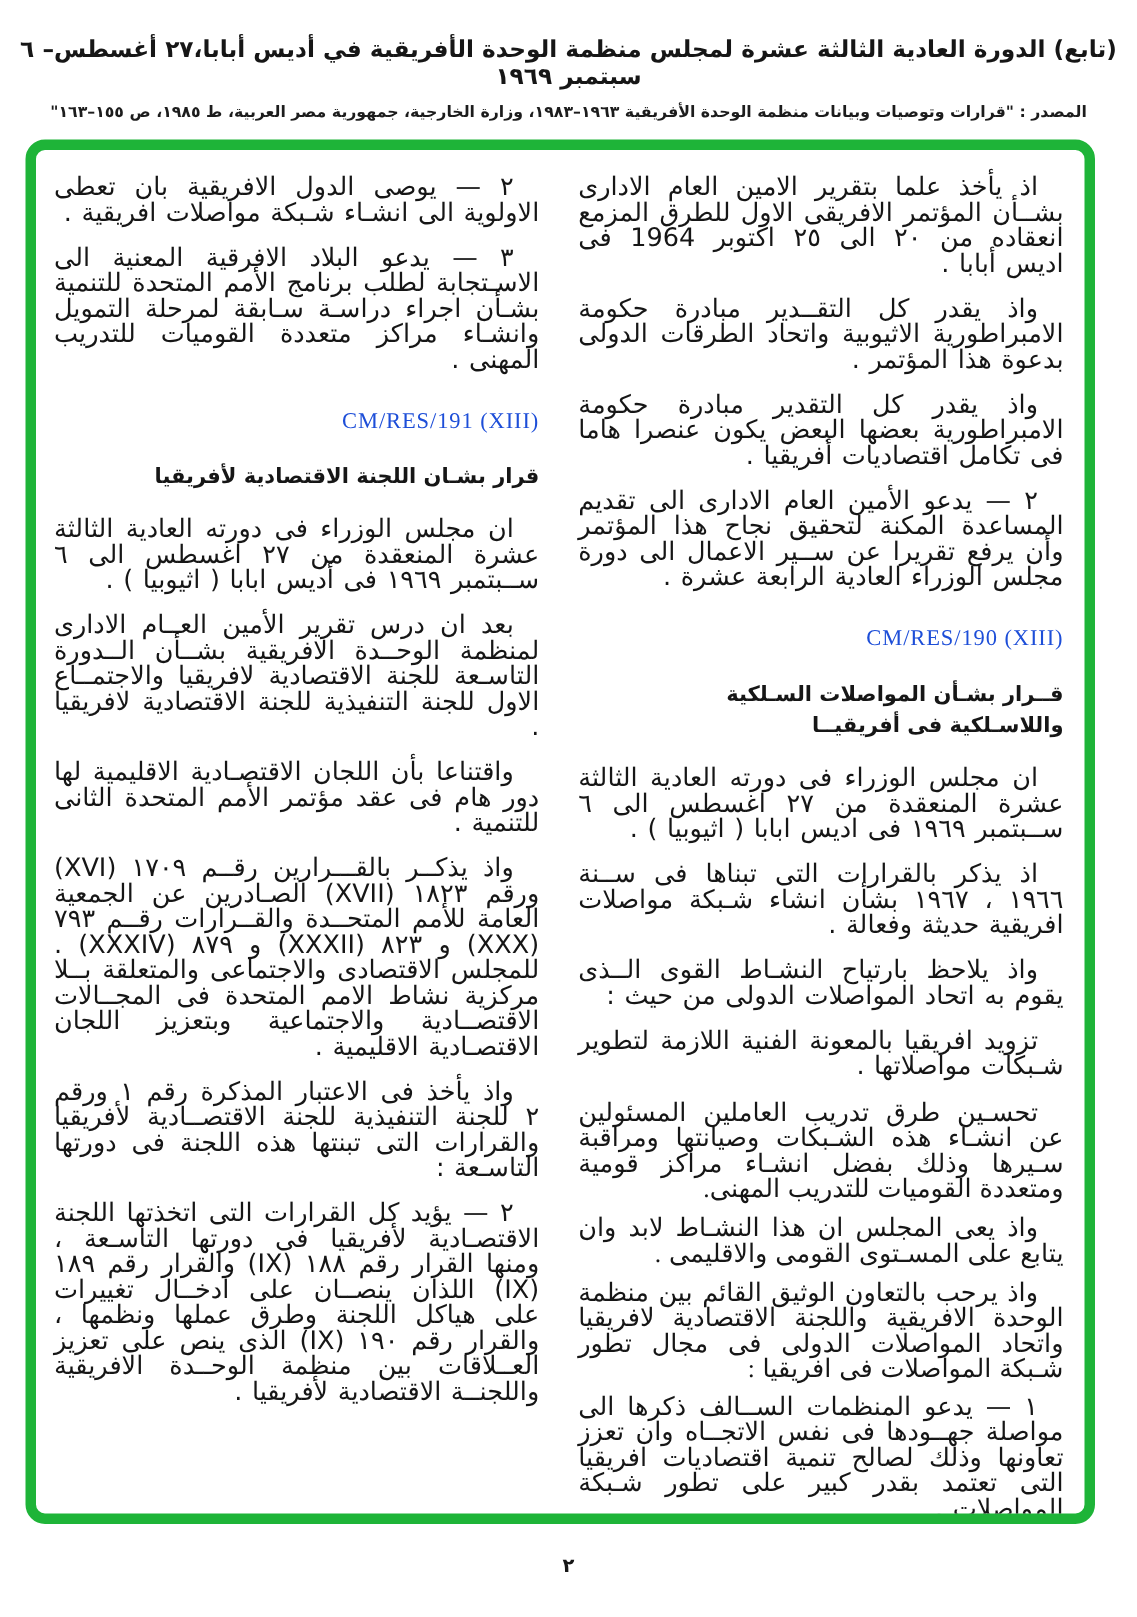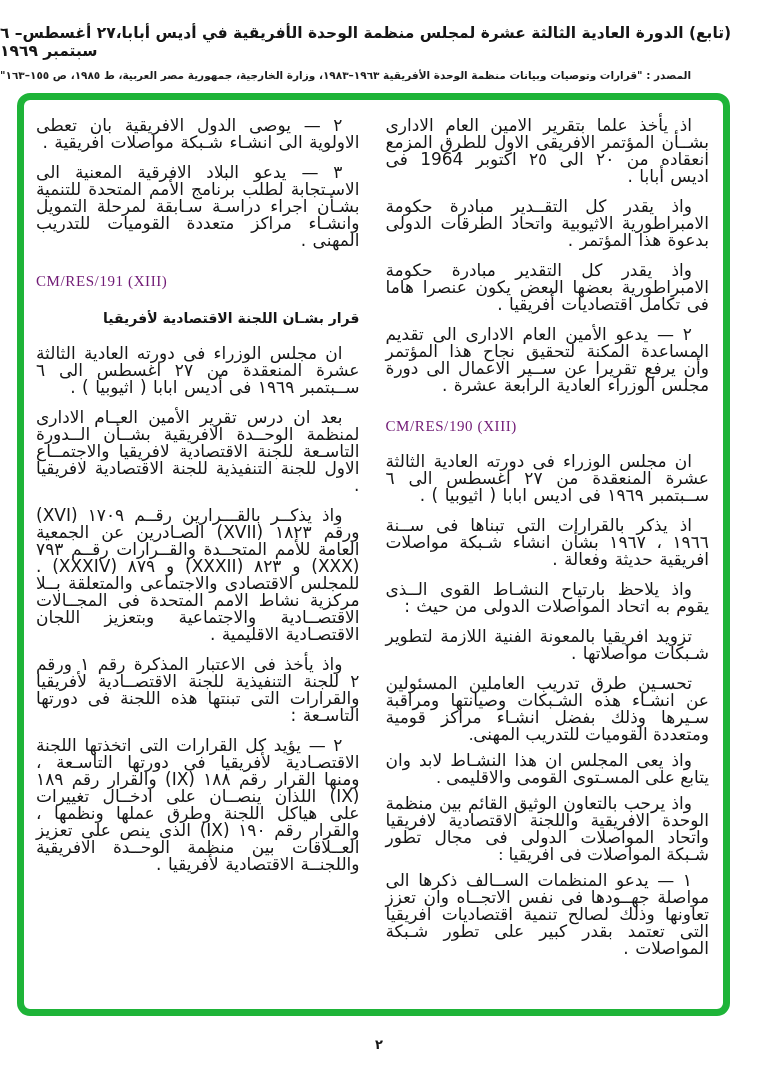--- a/index.html
+++ b/index.html
@@ -7,21 +7,21 @@
   body {
     width: 758px; height: 1078px;
     background: #ffffff;
     color: #161616;
     font-family: "DejaVu Sans", sans-serif;
     position: relative;
     overflow: hidden;
   }
   .doc-header {
     padding-top: 24px;
-    text-align: left;
+    text-align: center;
     direction: rtl;
   }
   .doc-title {
     font-size: 15.5px;
     font-weight: 700;
     letter-spacing: 0.2px;
   }
   .doc-source {
     font-size: 10.5px;
     font-weight: 700;
@@ -52,26 +52,26 @@
     font-size: 17px;
     line-height: 17px;
     text-align: justify;
     text-indent: 17px;
     margin: 0 0 13px 0;
     word-spacing: 1px;
   }
   .para.tight { margin-bottom: 9px; font-family: Liberation Serif, serif; }
   .res-code {
     direction: ltr;
-    text-align: left;
+    text-align: right;
     font-family: "Liberation Serif", serif;
     font-size: 15px;
     letter-spacing: 0.6px;
     margin: 24px 0 18px 0;
-    color: #701a75;
+    color: #1d4ed8;
   }
   .res-heading {
     font-weight: 700;
     text-align: right;
     font-size: 14px;
     line-height: 21px;
     white-space: pre-line;
     margin: 0 0 16px 0;
   }
   .page-num {
@@ -93,37 +93,40 @@
 
 <div class="frame">
   <div class="cols">
 
     <div class="col">
       <p class="para">اذ يأخذ علما بتقرير الامين العام الادارى بشــأن المؤتمر الافريقى الاول للطرق المزمع انعقاده من ٢٠ الى ٢٥ اكتوبر 1964 فى اديس أبابا .</p>
       <p class="para">واذ يقدر كل التقــدير مبادرة حكومة الامبراطورية الاثيوبية واتحاد الطرقات الدولى بدعوة هذا المؤتمر .</p>
       <p class="para">واذ يقدر كل التقدير مبادرة حكومة الامبراطورية بعضها البعض يكون عنصرا هاما فى تكامل اقتصاديات أفريقيا .</p>
       <p class="para">٢ — يدعو الأمين العام الادارى الى تقديم المساعدة المكنة لتحقيق نجاح هذا المؤتمر وأن يرفع تقريرا عن ســير الاعمال الى دورة مجلس الوزراء العادية الرابعة عشرة .</p>
       <div class="res-code">CM/RES/190  (XIII)</div>
+      <h2 class="res-heading">قــرار بشـأن المواصلات السـلكية
+واللاسـلكية فى أفريقيــا</h2>
       <p class="para">ان مجلس الوزراء فى دورته العادية الثالثة عشرة المنعقدة من ٢٧ اغسطس الى ٦ ســبتمبر ١٩٦٩ فى اديس ابابا ( اثيوبيا ) .</p>
       <p class="para">اذ يذكر بالقرارات التى تبناها فى ســنة ١٩٦٦ ، ١٩٦٧ بشأن انشاء شـبكة مواصلات افريقية حديثة وفعالة .</p>
       <p class="para">واذ يلاحظ بارتياح النشـاط القوى الــذى يقوم به اتحاد المواصلات الدولى من حيث :</p>
       <p class="para">تزويد افريقيا بالمعونة الفنية اللازمة لتطوير شـبكات مواصلاتها .</p>
       <p class="para tight">تحسـين طرق تدريب العاملين المسئولين عن انشـاء هذه الشـبكات وصيانتها ومراقبة سـيرها وذلك بفضل انشـاء مراكز قومية ومتعددة القوميات للتدريب المهنى.</p>
       <p class="para tight">واذ يعى المجلس ان هذا النشـاط لابد وان يتابع على المسـتوى القومى والاقليمى .</p>
       <p class="para tight">واذ يرحب بالتعاون الوثيق القائم بين منظمة الوحدة الافريقية واللجنة الاقتصادية لافريقيا واتحاد المواصلات الدولى فى مجال تطور شـبكة المواصلات فى افريقيا :</p>
       <p class="para">١ — يدعو المنظمات الســالف ذكرها الى مواصلة جهــودها فى نفس الاتجــاه وان تعزز تعاونها وذلك لصالح تنمية اقتصاديات افريقيا التى تعتمد بقدر كبير على تطور شـبكة المواصلات .</p>
     </div>
 
     <div class="col">
       <p class="para">٢ — يوصى الدول الافريقية بان تعطى الاولوية الى انشـاء شـبكة مواصلات افريقية .</p>
       <p class="para">٣ — يدعو البلاد الافرقية المعنية الى الاسـتجابة لطلب برنامج الأمم المتحدة للتنمية بشـأن اجراء دراسـة سـابقة لمرحلة التمويل وانشـاء مراكز متعددة القوميات للتدريب المهنى .</p>
       <div class="res-code">CM/RES/191  (XIII)</div>
       <h2 class="res-heading">قرار بشـان اللجنة الاقتصادية لأفريقيا</h2>
       <p class="para">ان مجلس الوزراء فى دورته العادية الثالثة عشرة المنعقدة من ٢٧ اغسطس الى ٦ ســبتمبر ١٩٦٩ فى أديس ابابا ( اثيوبيا ) .</p>
       <p class="para">بعد ان درس تقرير الأمين العــام الادارى لمنظمة الوحــدة الافريقية بشــأن الــدورة التاسـعة للجنة الاقتصادية لافريقيا والاجتمــاع الاول للجنة التنفيذية للجنة الاقتصادية لافريقيا .</p>
+      <p class="para">واقتناعا بأن اللجان الاقتصـادية الاقليمية لها دور هام فى عقد مؤتمر الأمم المتحدة الثانى للتنمية .</p>
       <p class="para">واذ يذكــر بالقـــرارين رقــم ١٧٠٩ (XVI) ورقم ١٨٢٣ (XVII) الصـادرين عن الجمعية العامة للأمم المتحــدة والقــرارات رقــم ٧٩٣ (XXX) و ٨٢٣ (XXXII) و ٨٧٩ (XXXIV) . للمجلس الاقتصادى والاجتماعى والمتعلقة بــلا مركزية نشاط الامم المتحدة فى المجــالات الاقتصــادية والاجتماعية وبتعزيز اللجان الاقتصـادية الاقليمية .</p>
       <p class="para">واذ يأخذ فى الاعتبار المذكرة رقم ١ ورقم ٢ للجنة التنفيذية للجنة الاقتصــادية لأفريقيا والقرارات التى تبنتها هذه اللجنة فى دورتها التاسـعة :</p>
       <p class="para">٢ — يؤيد كل القرارات التى اتخذتها اللجنة الاقتصـادية لأفريقيا فى دورتها التاسـعة ، ومنها القرار رقم ١٨٨ (IX) والقرار رقم ١٨٩ (IX) اللذان ينصــان على ادخــال تغييرات على هياكل اللجنة وطرق عملها ونظمها ، والقرار رقم ١٩٠ (IX) الذى ينص على تعزيز العــلاقات بين منظمة الوحــدة الافريقية واللجنــة الاقتصادية لأفريقيا .</p>
     </div>
 
   </div>
 </div>
 
 <div class="page-num">٢</div>
 

